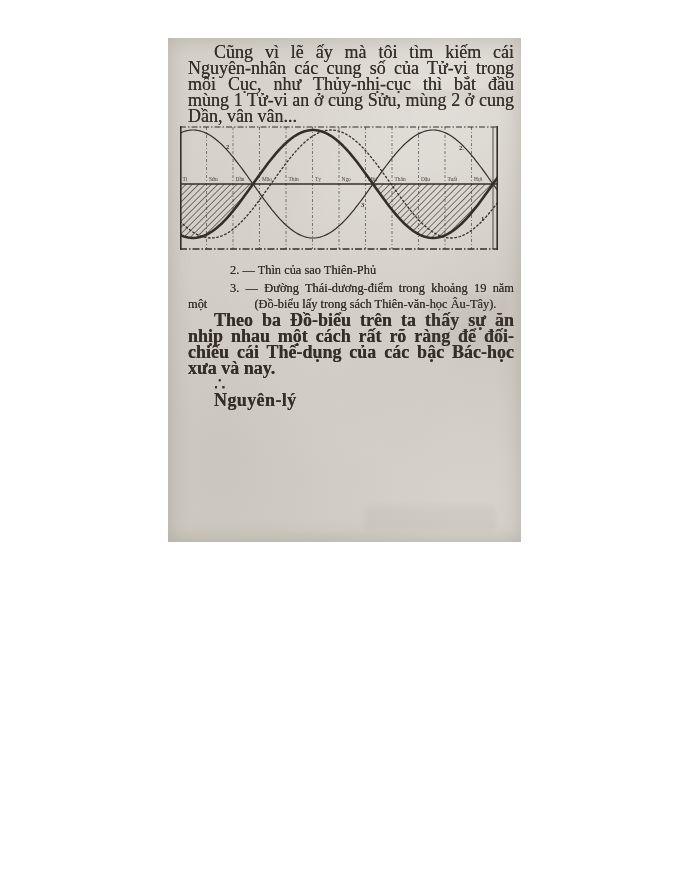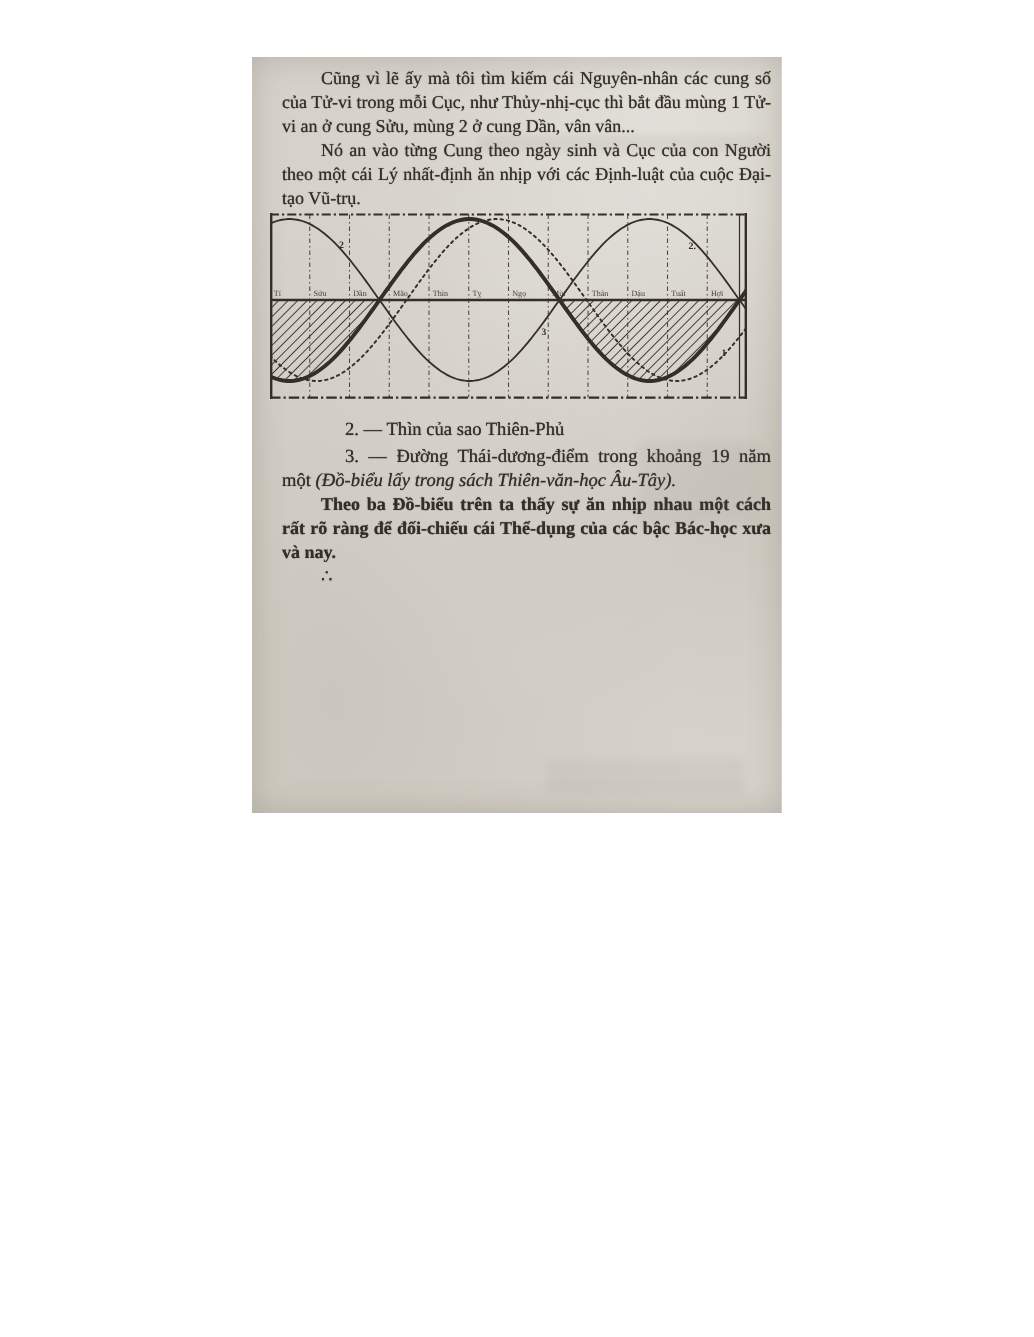--- a/index.html
+++ b/index.html
@@ -6,29 +6,29 @@
   .canvas{position:relative;width:689px;height:891px;background:#ffffff;overflow:hidden;
           font-family:"Liberation Serif","DejaVu Serif",serif;}
   .scan{position:absolute;left:168px;top:38px;width:353px;height:504px;box-sizing:border-box;
         padding:6px 7px 0 20px;background-color:#d6d2ca;color:#332e27;overflow:hidden;
         background-image:
           radial-gradient(ellipse at 78% 8%, rgba(255,255,255,0.28), transparent 42%),
           radial-gradient(ellipse at 15% 85%, rgba(148,138,122,0.16), transparent 55%),
           radial-gradient(ellipse at 92% 55%, rgba(148,138,122,0.14), transparent 45%),
           radial-gradient(ellipse at 45% 40%, rgba(255,255,255,0.10), transparent 60%);
         box-shadow: inset 0 0 22px rgba(110,102,88,0.30);}
-  .scan p{margin:0;font-size:12px;line-height:16px;text-align:justify;text-indent:26px;
+  .scan p{margin:0;font-size:18px;line-height:16px;text-align:justify;text-indent:26px;
           text-shadow:0 0 0.6px rgba(45,40,33,0.85);}
   p.tight{line-height:15px;}
   .p2{margin-top:5px;}
   .chart{margin:2px 0 0 -8px;width:318px;height:124px;position:relative;filter:blur(0.2px);}
   .legend{margin-top:12px;}
   .legend-item{font-size:12.4px;line-height:16px;text-indent:42px;margin-top:2px;text-align:justify;
                text-shadow:0 0 0.6px rgba(45,40,33,0.85);}
-  .legend-italic{font-style:italic;}
+  .legend-italic{margin-left:44px;}
   .p3{margin-top:6px;font-weight:bold;}
   .asterism{margin-top:2px;text-align:center;text-indent:0;font-size:9px;letter-spacing:2px;
             line-height:10px;}
   .heading{margin-top:1px;text-align:center;font-weight:bold;font-size:13.2px;line-height:16px;
            text-indent:0;letter-spacing:0.4px;text-shadow:0 0 0.7px rgba(45,40,33,0.9);}
   .p4{margin-top:3px;}
   .p5{margin-top:2px;}
   .bleed{position:absolute;background:#7d776c;filter:blur(2.5px);border-radius:3px;pointer-events:none;}
   .b1{left:150px;top:52px;width:192px;height:11px;opacity:0.09;}
   .b2{left:258px;top:256px;width:82px;height:56px;opacity:0.07;}
@@ -38,21 +38,20 @@
 <body>
 
 <div class="canvas">
   <div class="scan">
 
     <div class="bleed b1"></div>
     <div class="bleed b2"></div>
     <div class="bleed b3"></div>
 
     <p>Cũng vì lẽ ấy mà tôi tìm kiếm cái Nguyên-nhân các cung số của Tử-vi trong mỗi Cục, như Thủy-nhị-cục thì bắt đầu mùng 1 Tử-vi an ở cung Sửu, mùng 2 ở cung Dần, vân vân...</p>
-    <p class="p2">Nó an vào từng Cung theo ngày sinh và Cục của con Người theo một cái Lý nhất-định ăn nhịp với các Định-luật của cuộc Đại-tạo Vũ-trụ.</p>
 
     <div class="chart" id="chart"><svg xmlns="http://www.w3.org/2000/svg" width="318" height="124" viewBox="0 0 318 124">
           <defs>
             <pattern id="hx" patternUnits="userSpaceOnUse" width="4.5" height="4.5" patternTransform="rotate(45)">
               <line x1="0" y1="0" x2="0" y2="4.5" stroke="#332e27" stroke-width="1.2"></line>
             </pattern>
           </defs>
           <line x1="26.5" y1="1" x2="26.5" y2="123" stroke="#332e27" stroke-width="0.7" stroke-dasharray="3 2 1 2" opacity="0.85"></line>
           <line x1="53.0" y1="1" x2="53.0" y2="123" stroke="#332e27" stroke-width="0.7" stroke-dasharray="3 2 1 2" opacity="0.85"></line>
           <line x1="79.5" y1="1" x2="79.5" y2="123" stroke="#332e27" stroke-width="0.7" stroke-dasharray="3 2 1 2" opacity="0.85"></line>
@@ -104,16 +103,17 @@
         <span>3. —</span>
         <span>Đường Thái-dương-điểm trong khoảng 19 năm một</span>
         <span class="legend-italic">(Đồ-biểu lấy trong sách Thiên-văn-học Âu-Tây).</span>
       </div>
     </div>
 
     <p class="p3">Theo ba Đồ-biểu trên ta thấy sự ăn nhịp nhau một cách rất rõ ràng để đối-chiếu cái Thể-dụng của các bậc Bác-học xưa và nay.</p>
 
     <p class="asterism">∴</p>
 
+    <p class="heading">Nguyên-lý</p>
 
 
   </div>
 </div>
 
 </body></html>

